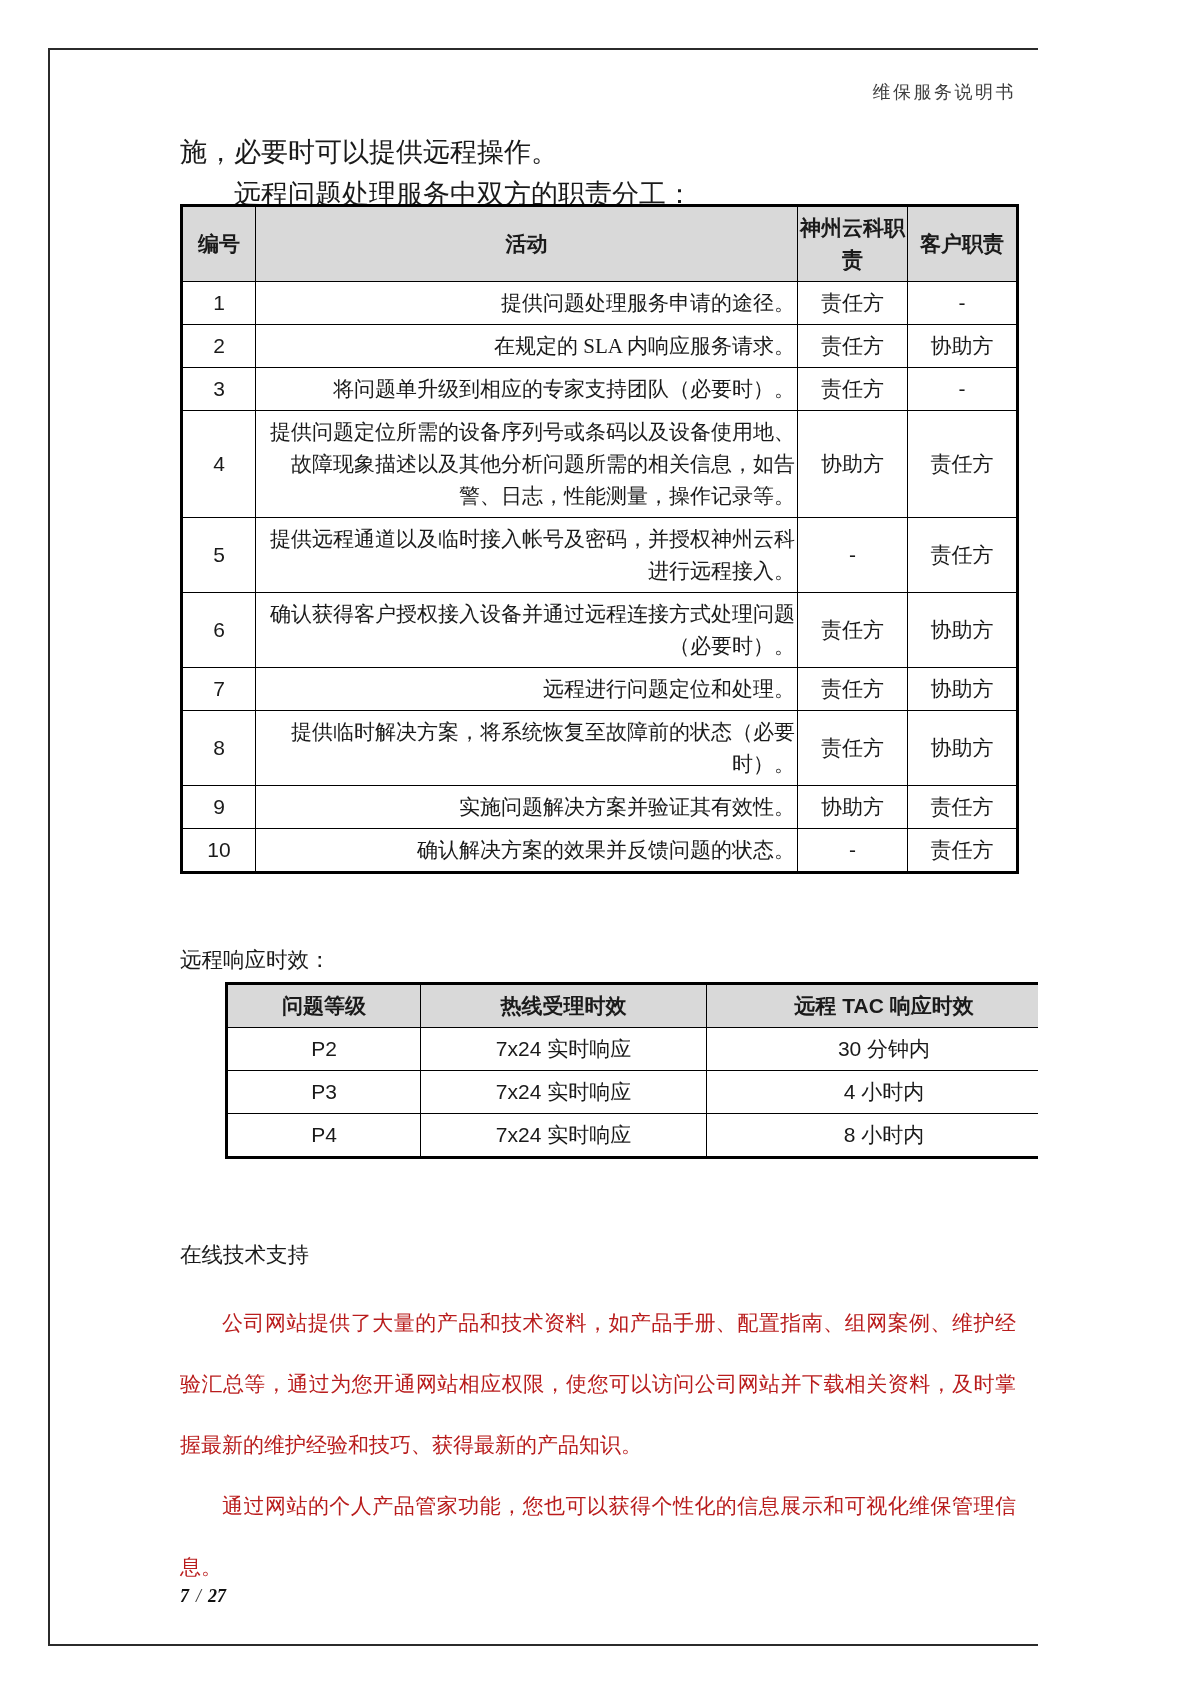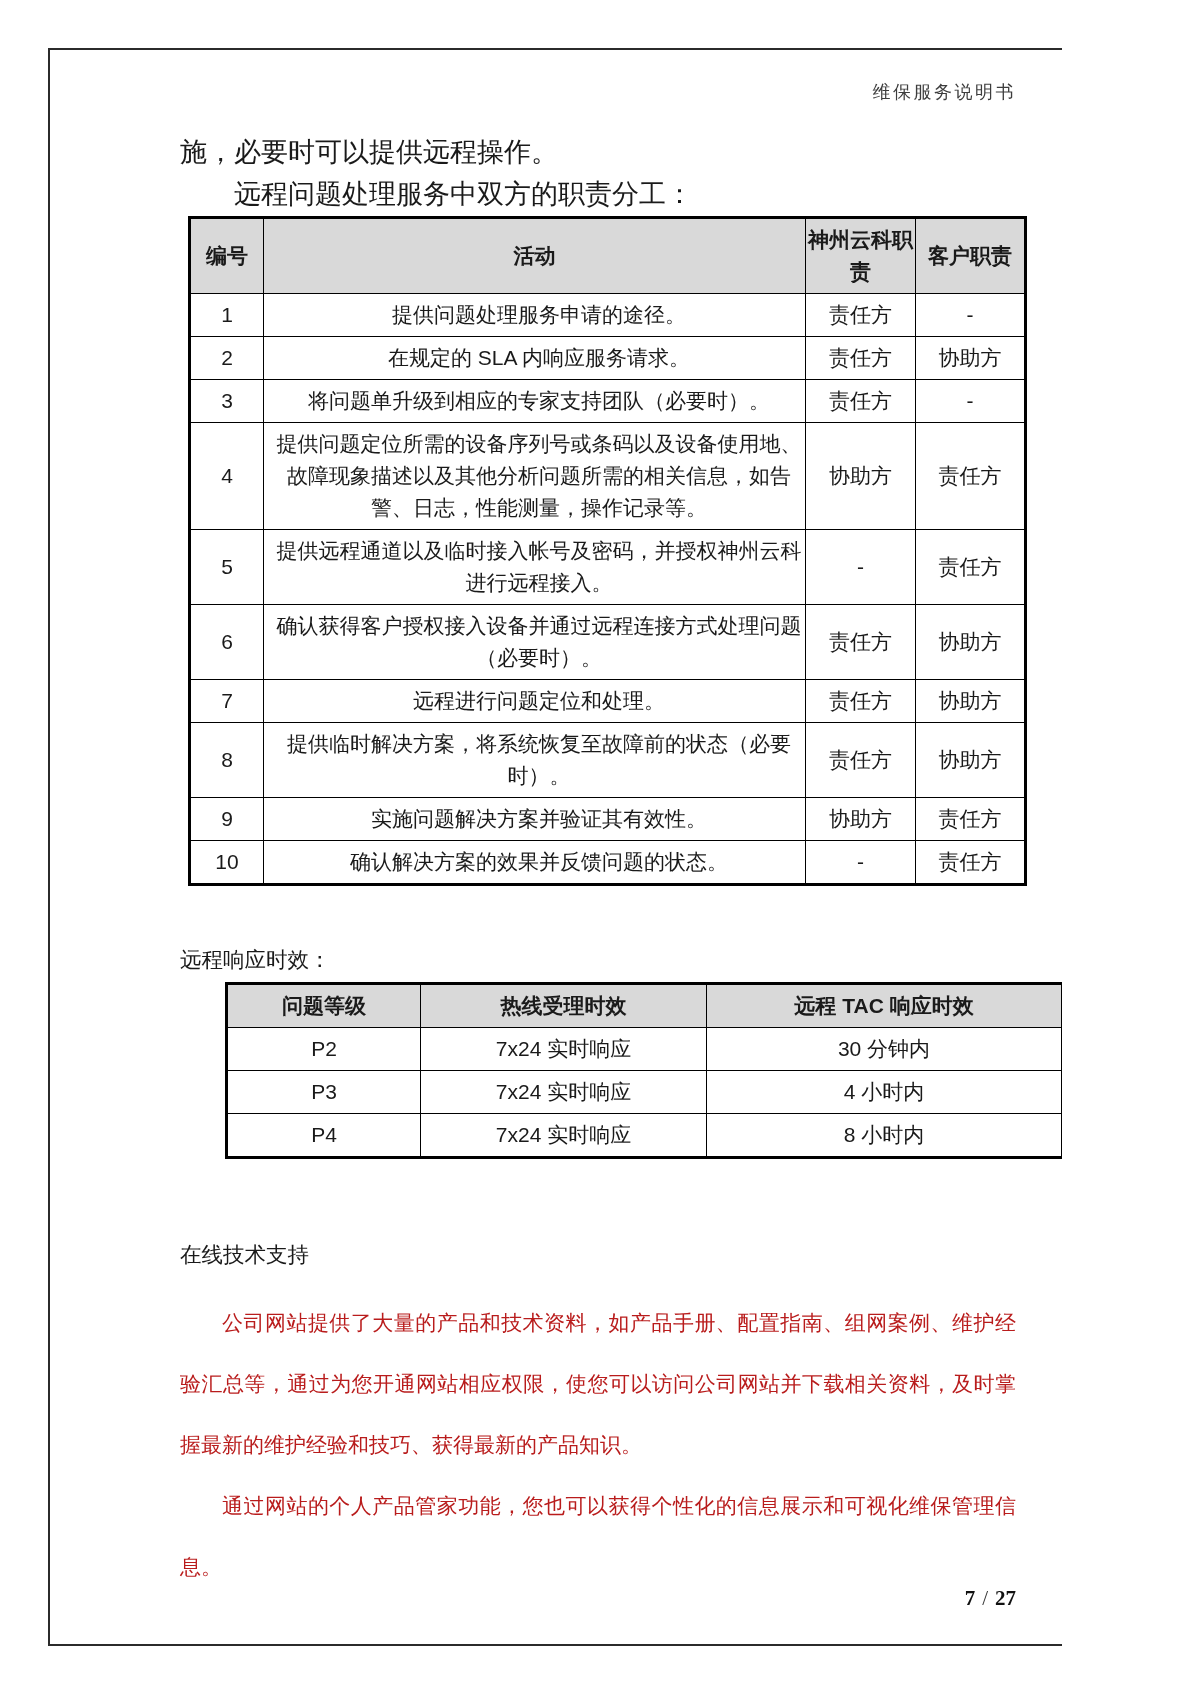--- a/index.html
+++ b/index.html
@@ -3,68 +3,67 @@
 <meta charset="utf-8">
 <style>
   html,body{margin:0;padding:0;background:#ffffff;}
   .page{
     position:relative;
     width:1038px;height:1698px;
     background:#ffffff;
     font-family:"Liberation Sans","DejaVu Sans",sans-serif;
     color:#1a1a1a;
     overflow:hidden;
-    padding-left:24px;
   }
   .frame{
     position:absolute;left:48px;top:48px;
     width:1102px;height:1598px;
     border:2px solid #2b2b2b;
     box-sizing:border-box;
   }
   .content{position:absolute;left:180px;top:0;width:836px;}
   .doc-title{
     position:absolute;top:80px;left:0;width:836px;
     text-align:right;
     font-family:"Liberation Serif","DejaVu Serif",serif;
     font-size:18px;color:#3d3d3d;letter-spacing:2.5px;
   }
   .intro-line{position:absolute;left:0;width:836px;font-size:27px;line-height:24px;}
   .intro-1{top:140px;}
   .intro-2{top:182px;text-indent:2em;}
 
   table{border-collapse:collapse;table-layout:fixed;position:absolute;left:0;}
-  table.t1{top:216px;width:836px;margin-left:8px;}
+  table.t1{top:204px;width:836px;}
   table.t2{top:982px;width:836px;margin-left:45px;}
   th,td{
     border:1.5px solid #000;
     font-size:21px;line-height:32px;
     padding:5px 2px;
     text-align:center;vertical-align:middle;
     overflow:hidden;
   }
   table{border:3px solid #000;}
   th{background:#d9d9d9;font-weight:bold;}
-  td.act{text-align:center;padding:5px 2px 5px 11px;}
+  td.act{text-align:right;padding:5px 2px 5px 11px;font-family:Liberation Serif, serif;}
 
   .sec-title{position:absolute;left:0;width:836px;font-size:21.5px;line-height:34px;color:#1a1a1a;}
   .sec-2{top:912px;margin-top:31px;}
   .sec-3{top:1238px;}
 
   .paras{position:absolute;top:1292px;left:0;width:836px;}
   .paras p{
     margin:0;font-size:21px;line-height:61px;
     text-align:justify;text-indent:2em;color:#b91c1c;
   }
 
   .page-footer{
     position:absolute;top:1586px;left:0;width:836px;
-    text-align:right;
+    text-align:left;
     font-family:"Liberation Serif","DejaVu Serif",serif;
-    font-size:21px;color:#111;
+    font-size:18px;color:#111;font-style:italic;
   }
   .page-footer .num{font-weight:bold;}
   .page-footer .sep{margin:0 7px;color:#333;font-weight:normal;}
 </style>
 </head>
 <body>
 
 <div class="page">
   <div class="frame"></div>
 

